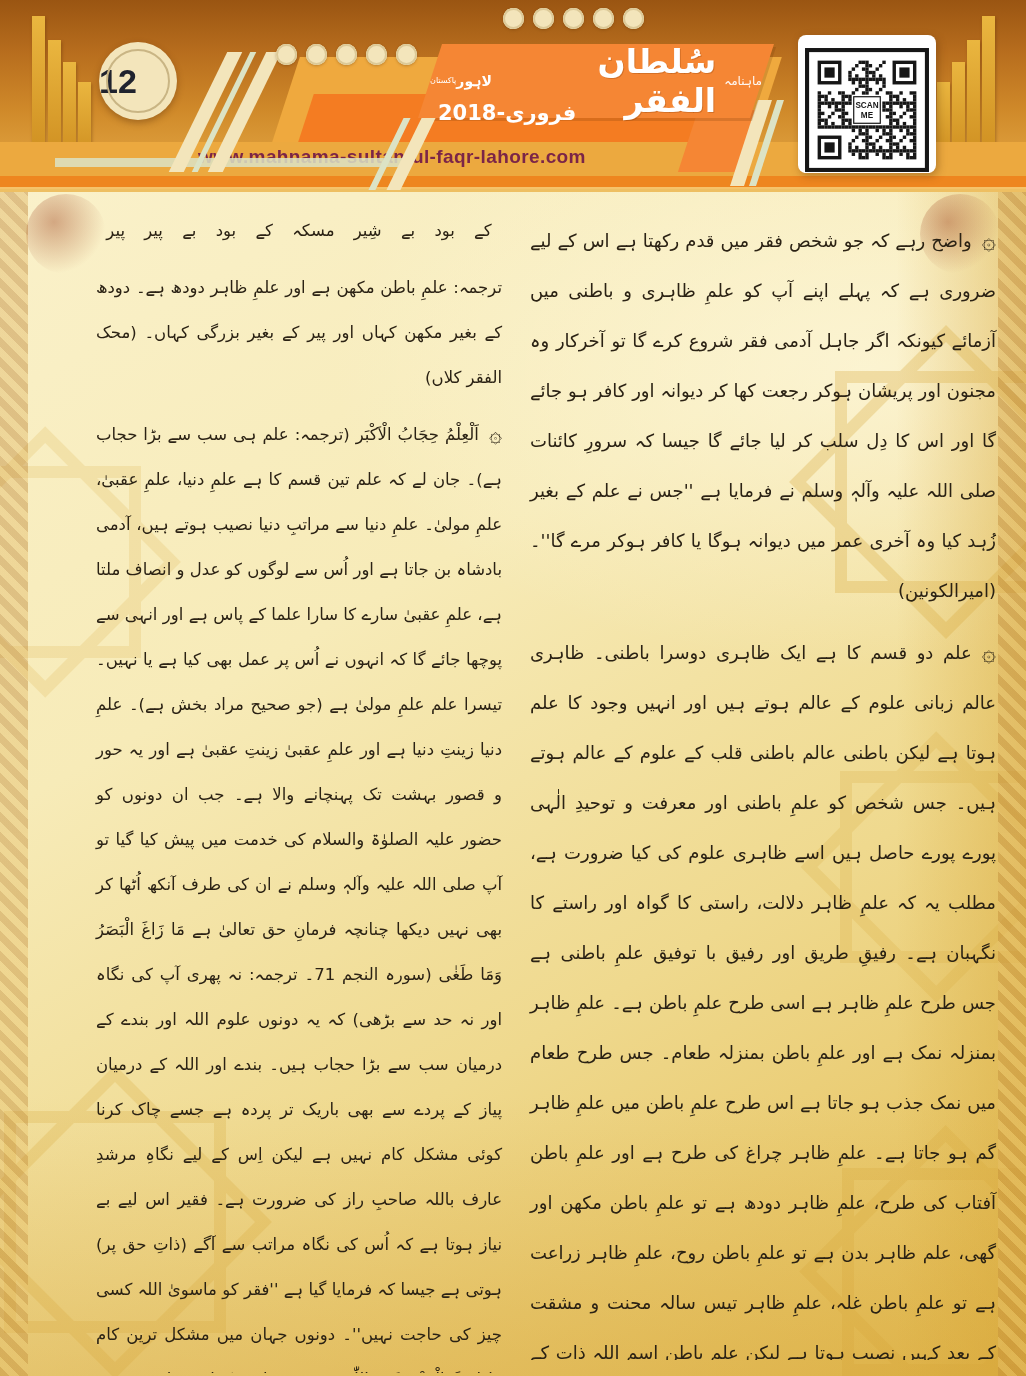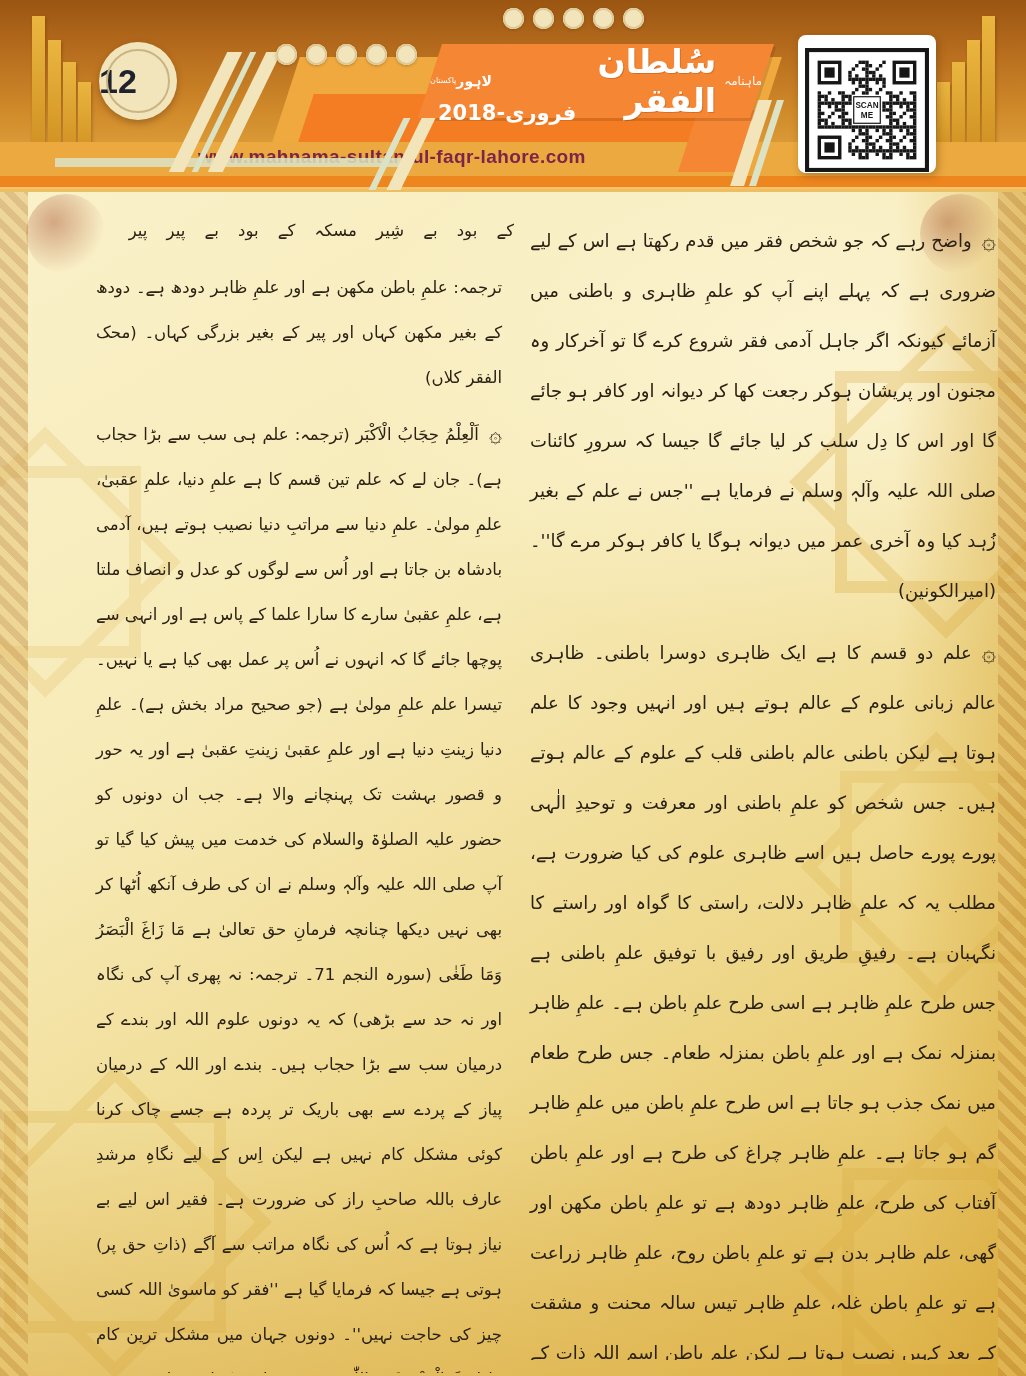--- a/index.html
+++ b/index.html
@@ -92,21 +92,21 @@
   .stD{left:-35px;top:880px;width:300px;height:300px;opacity:.25}
   .stE{right:-60px;top:940px;width:280px;height:280px;opacity:.26}
   .fl{position:absolute;width:80px;height:80px;border-radius:50%;
       background:radial-gradient(circle at 35% 35%,rgba(158,66,32,.42),rgba(158,66,32,0) 70%)}
   .fl-l{left:26px;top:2px}.fl-r{right:26px;top:2px}
 
   .col{position:absolute;direction:rtl;color:var(--text-ink,#2b2214);text-align:justify;overflow:hidden}
   .col-r{right:18px;top:12px;width:490px;height:1156px;font-size:18px;line-height:50px}
   .col-l{left:84px;top:16px;width:430px;height:1165px;font-size:16.5px;line-height:45px}
   .para{margin:12px}
-  .verse{margin:0;word-spacing:14px}
+  .verse{margin:0;text-align:center;word-spacing:14px}
   .orn{font-size:1.35em;margin-inline-end:10px;vertical-align:-2px}
 </style>
 </head>
 <body>
 
 <div class="page">
 
   <header class="hdr">
     <div class="bars">
       <i class="bl1"></i>

